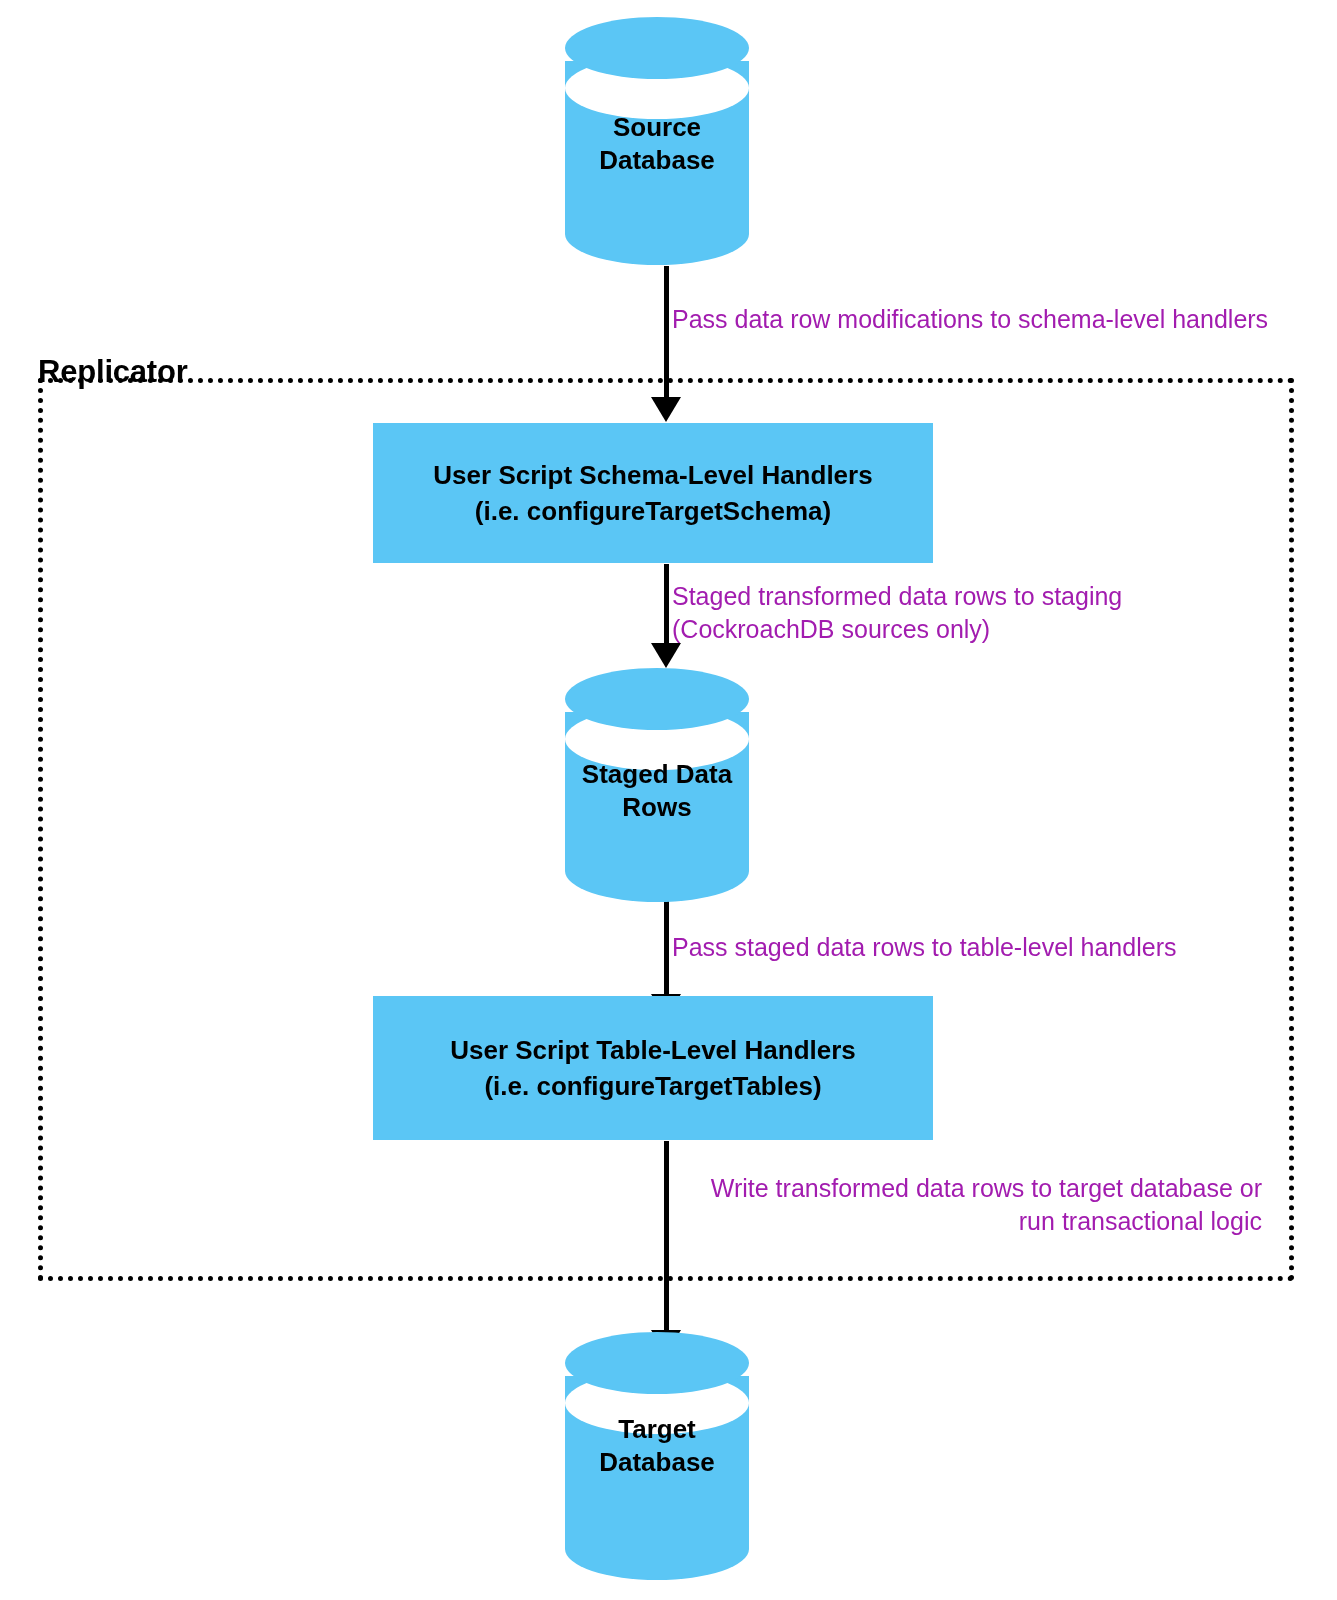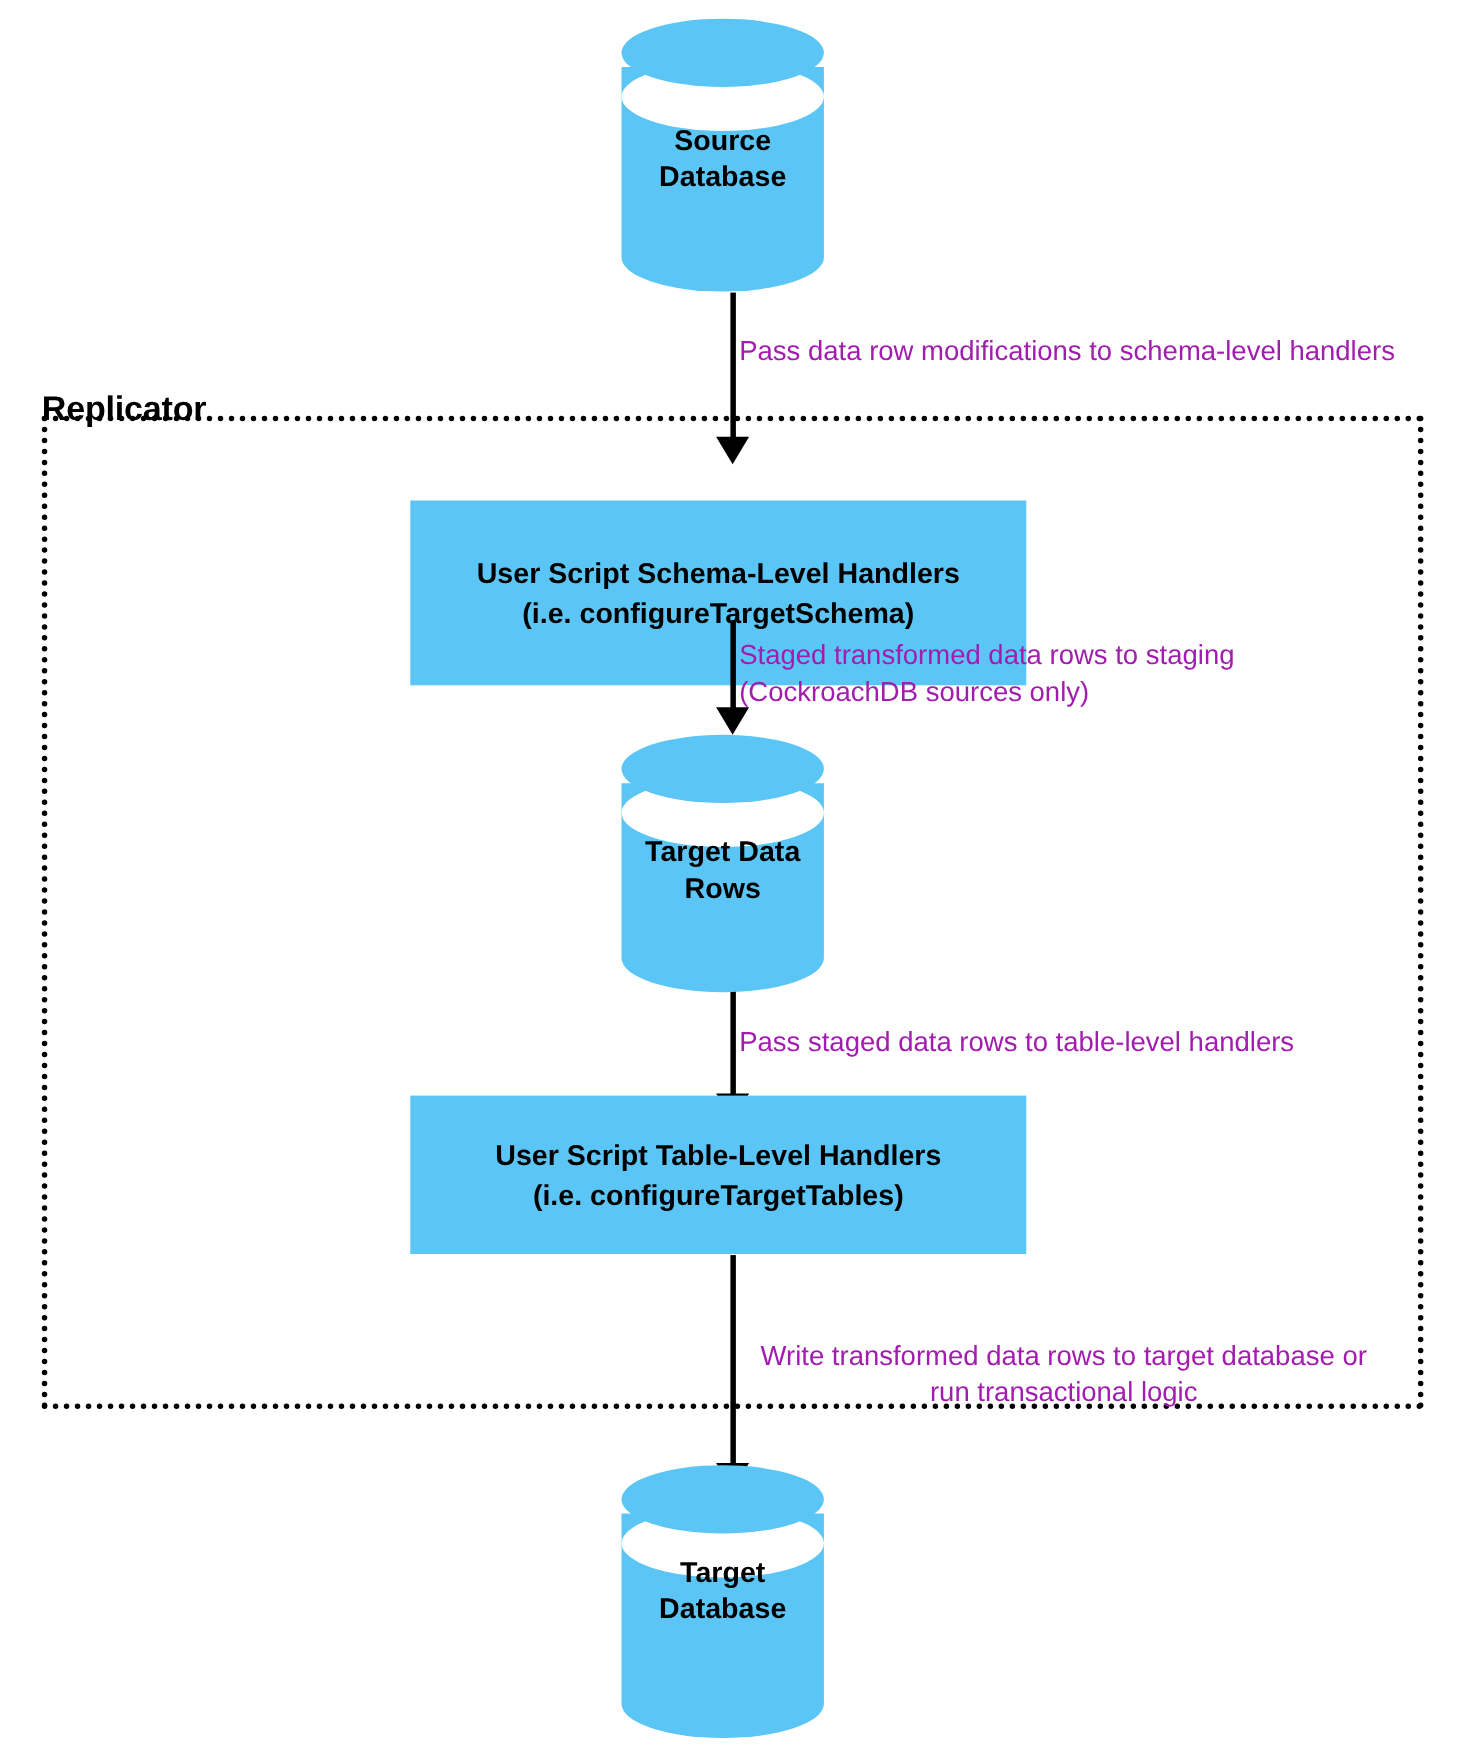--- a/index.html
+++ b/index.html
@@ -128,22 +128,21 @@
   
   .edge-label {
     position: absolute;
     font-size: 25px;
     line-height: 33px;
     color: #a21caf;
     white-space: pre-line;
     font-weight: normal;
   }
   .edge-label.center {
-    text-align: center;
-    margin-top: 45px;
+    text-align: right;
   }
   .edge-label.left {
     text-align: left;
   }
 </style>
 </head>
 <body>
 
 <div id="canvas">
 
@@ -157,36 +156,36 @@
     <div class="cyl-top"></div>
     <div class="cyl-label" style="top:94px;">Source
 Database</div>
   </div>
 
   <div class="arrow" style="top:266px; height:132px;">
     <div class="arrow-head"></div>
   </div>
   <div class="edge-label left" style="left:672px; top:303px; width:640px;">Pass data row modifications to schema-level handlers</div>
 
-  <div class="proc-box" style="left:373px; top:423px; width:560px; height:168px;margin-top:32px;">
+  <div class="proc-box" style="left:373px; top:423px; width:560px; height:140px;">
     <div class="proc-label">User Script Schema-Level Handlers
 (i.e. configureTargetSchema)</div>
   </div>
 
   <div class="arrow" style="top:564px; height:80px;">
     <div class="arrow-head"></div>
   </div>
   <div class="edge-label left" style="left:672px; top:580px; width:470px;">Staged transformed data rows to staging
 (CockroachDB sources only)</div>
 
   <div class="cylinder" style="left:565px; top:668px; height:234px;">
     <div class="cyl-body" style="height:190px;"></div>
     <div class="cyl-gap"></div>
     <div class="cyl-top"></div>
-    <div class="cyl-label" style="top:90px;">Target Data
+    <div class="cyl-label" style="top:90px;">Staged Data
 Rows</div>
   </div>
 
   <div class="arrow" style="top:900px; height:95px;">
     <div class="arrow-head"></div>
   </div>
   <div class="edge-label left" style="left:672px; top:931px; width:560px;">Pass staged data rows to table-level handlers</div>
 
   <div class="proc-box" style="left:373px; top:996px; width:560px; height:144px;">
     <div class="proc-label">User Script Table-Level Handlers

